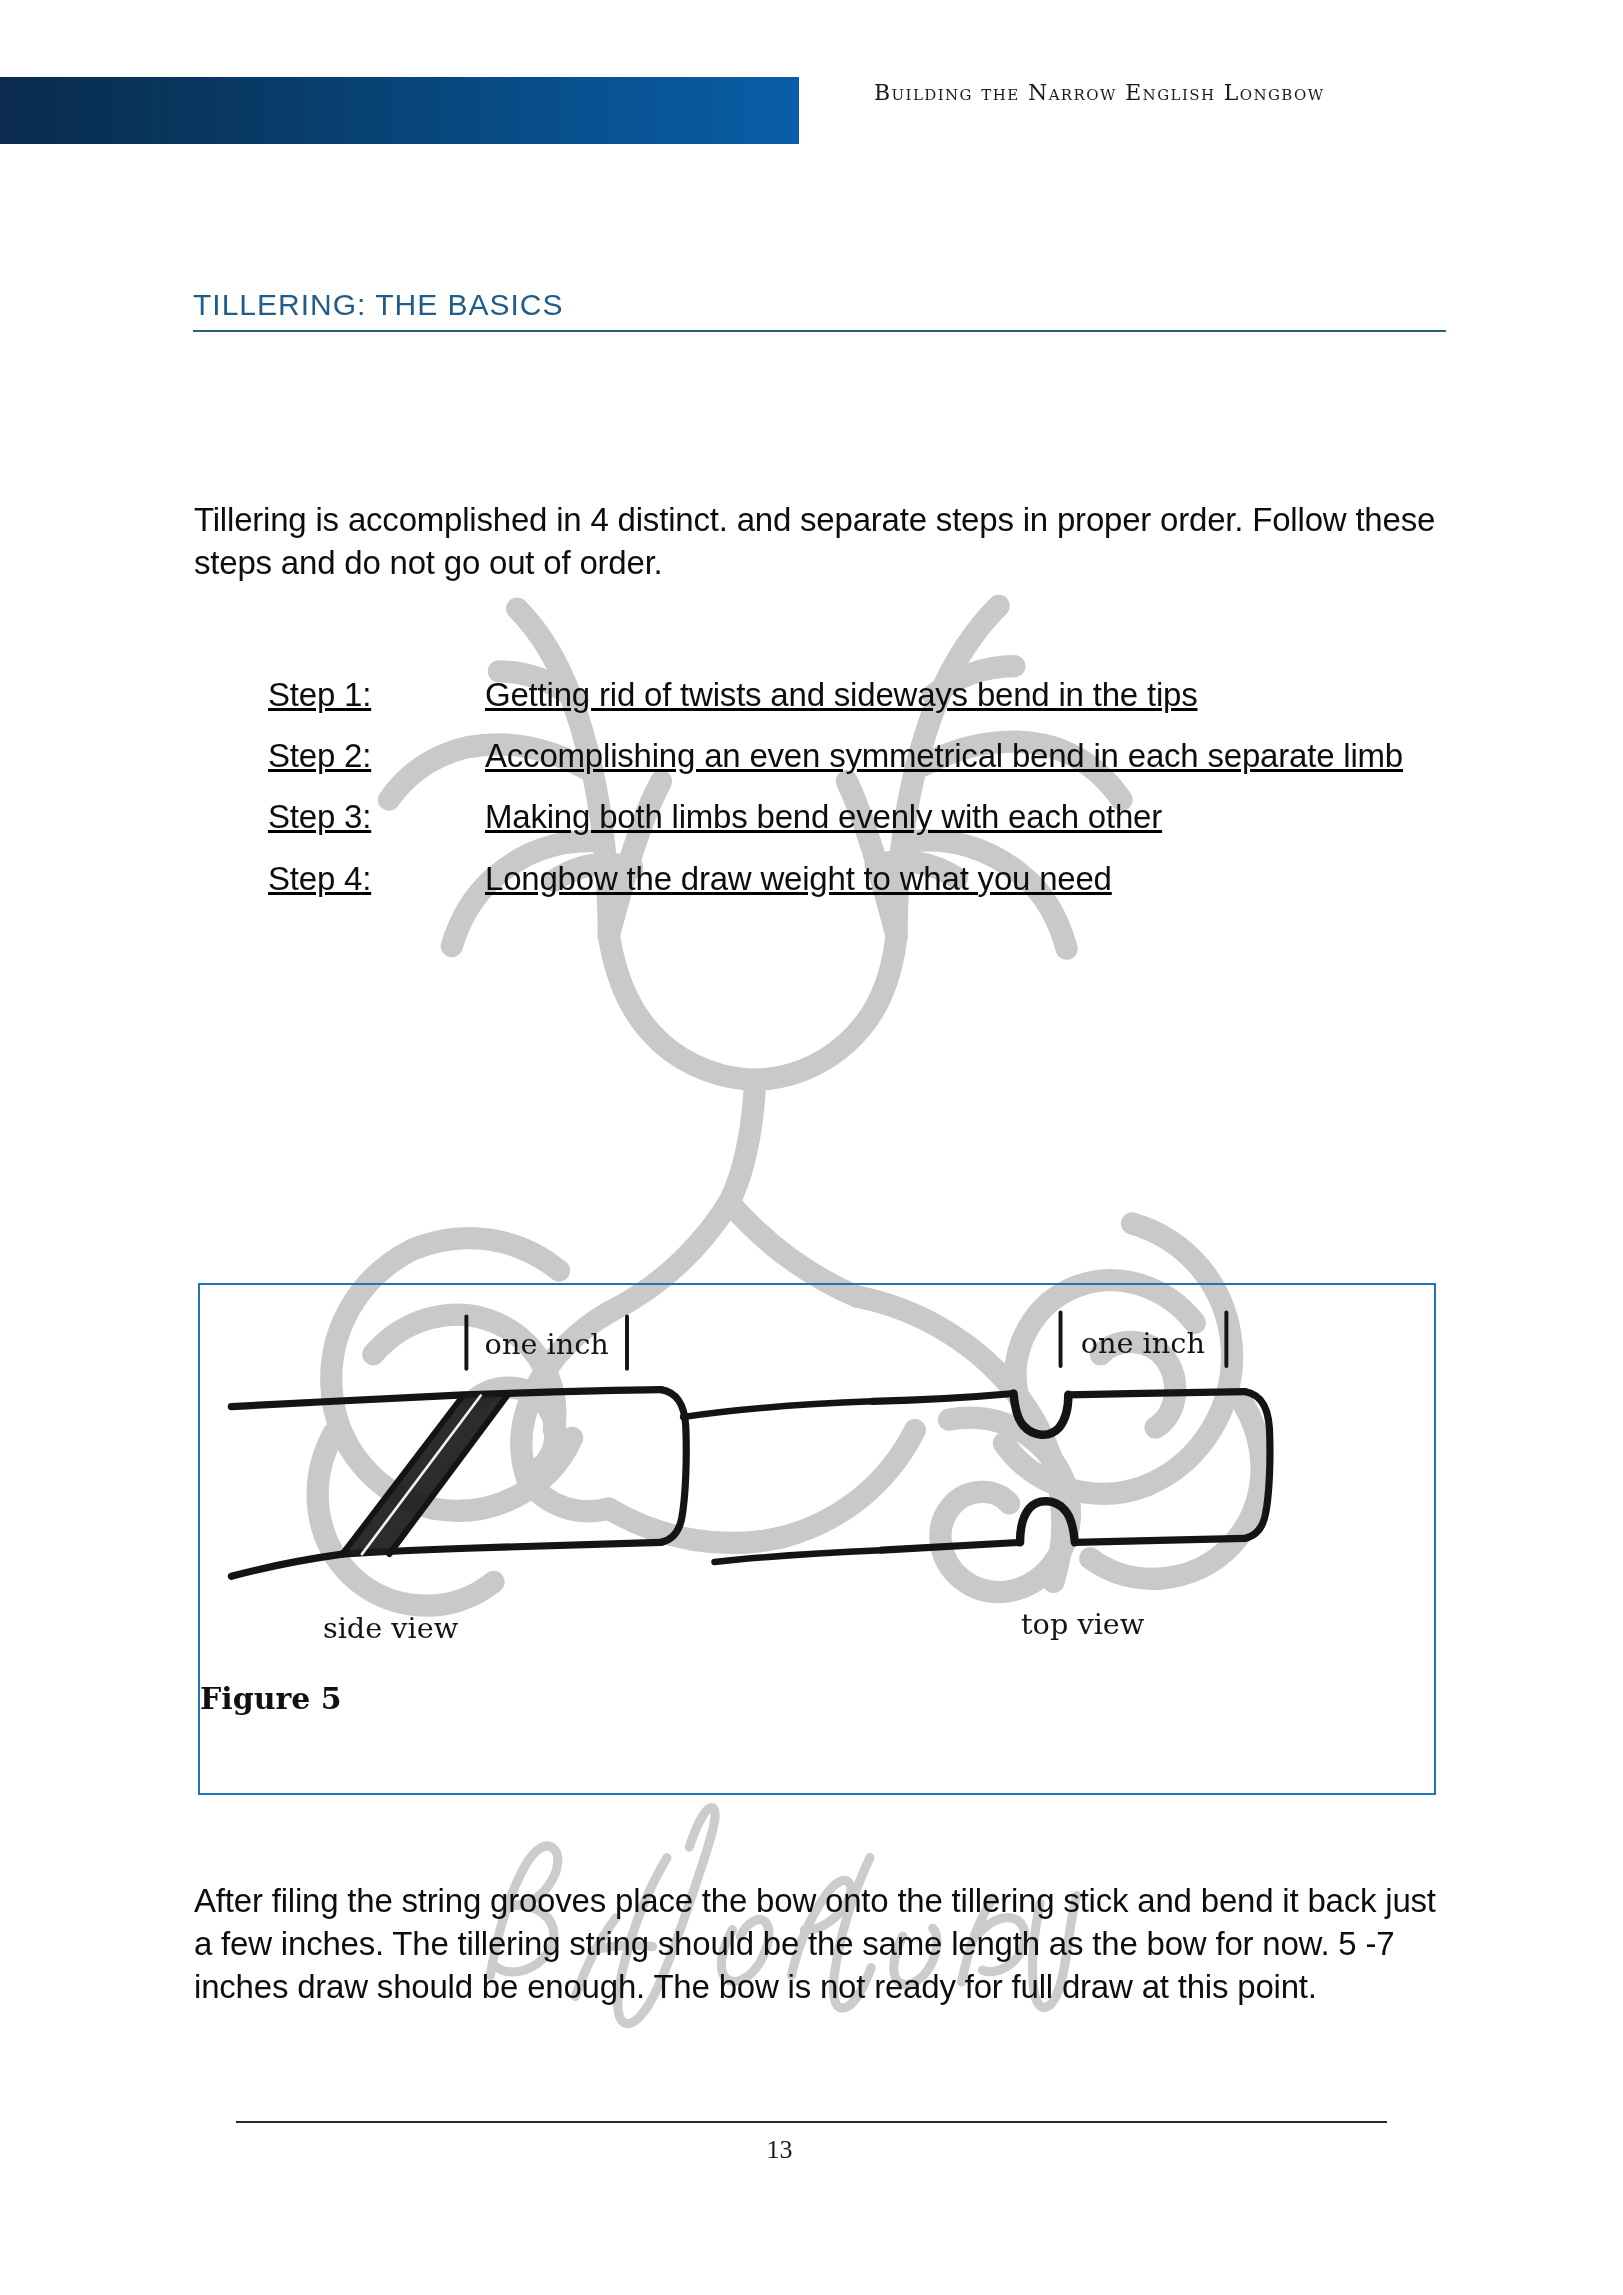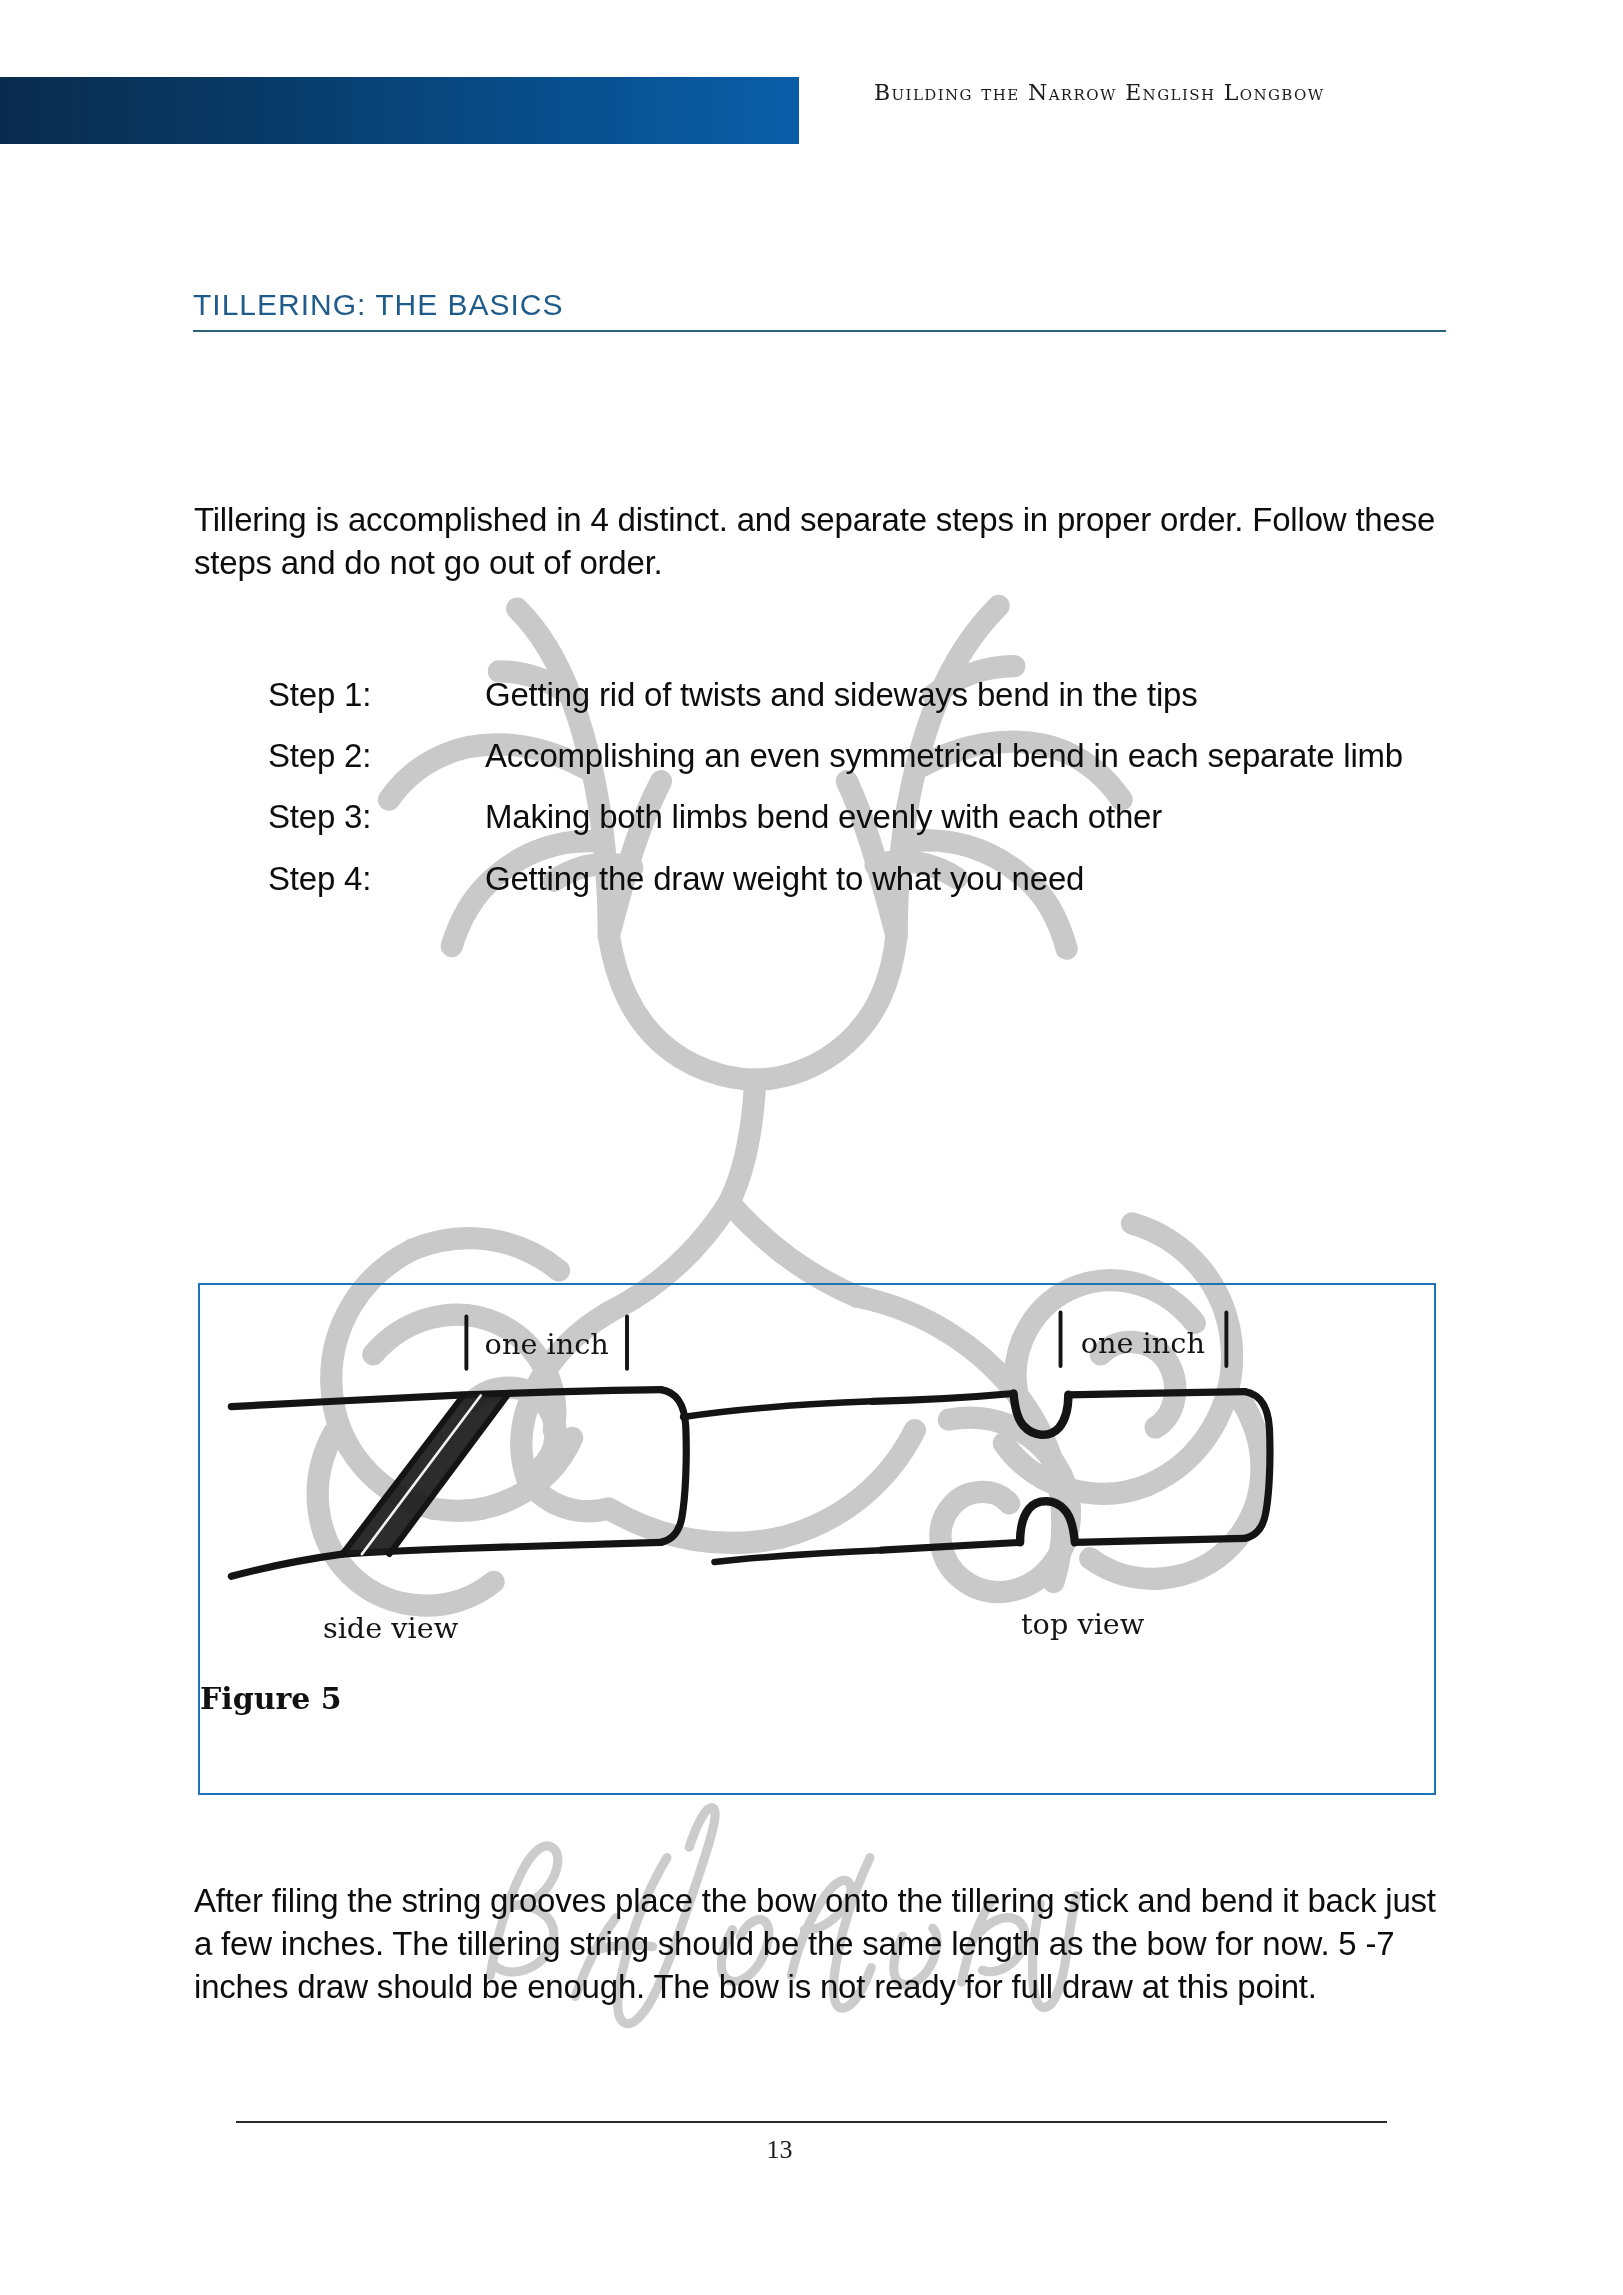--- a/index.html
+++ b/index.html
@@ -113,20 +113,21 @@
   .grooves { top: 1155px; }
   .closing { top: 1832px; }
 
   
   .steps {
     position: absolute;
     left: 268px;
     top: 674px;
     width: 1184px;
     z-index: 3;
+    text-decoration: underline;
   }
   .step-row {
     display: flex;
     align-items: flex-start;
     margin-bottom: 18.3px;
   }
   .step-label {
     flex: 0 0 217px;
     font-size: 33px;
     line-height: 1.30;
@@ -291,21 +292,21 @@
     <div class="step-row">
       <div class="step-label">Step 2:</div>
       <div class="step-text">Accomplishing an even symmetrical bend in each separate limb</div>
     </div>
     <div class="step-row">
       <div class="step-label">Step 3:</div>
       <div class="step-text">Making both limbs bend evenly with each other</div>
     </div>
     <div class="step-row">
       <div class="step-label">Step 4:</div>
-      <div class="step-text">Getting the draw weight to what you need</div>
+      <div class="step-text">Longbow the draw weight to what you need</div>
     </div>
   </div>
 
 
   <div class="figure-box">
     <div class="figure-inner">
       <div class="fig-svg">
         <svg viewBox="0 0 1890 560" xmlns="http://www.w3.org/2000/svg">
           <g stroke="#141414" fill="none" stroke-linecap="round" stroke-linejoin="round">
 

